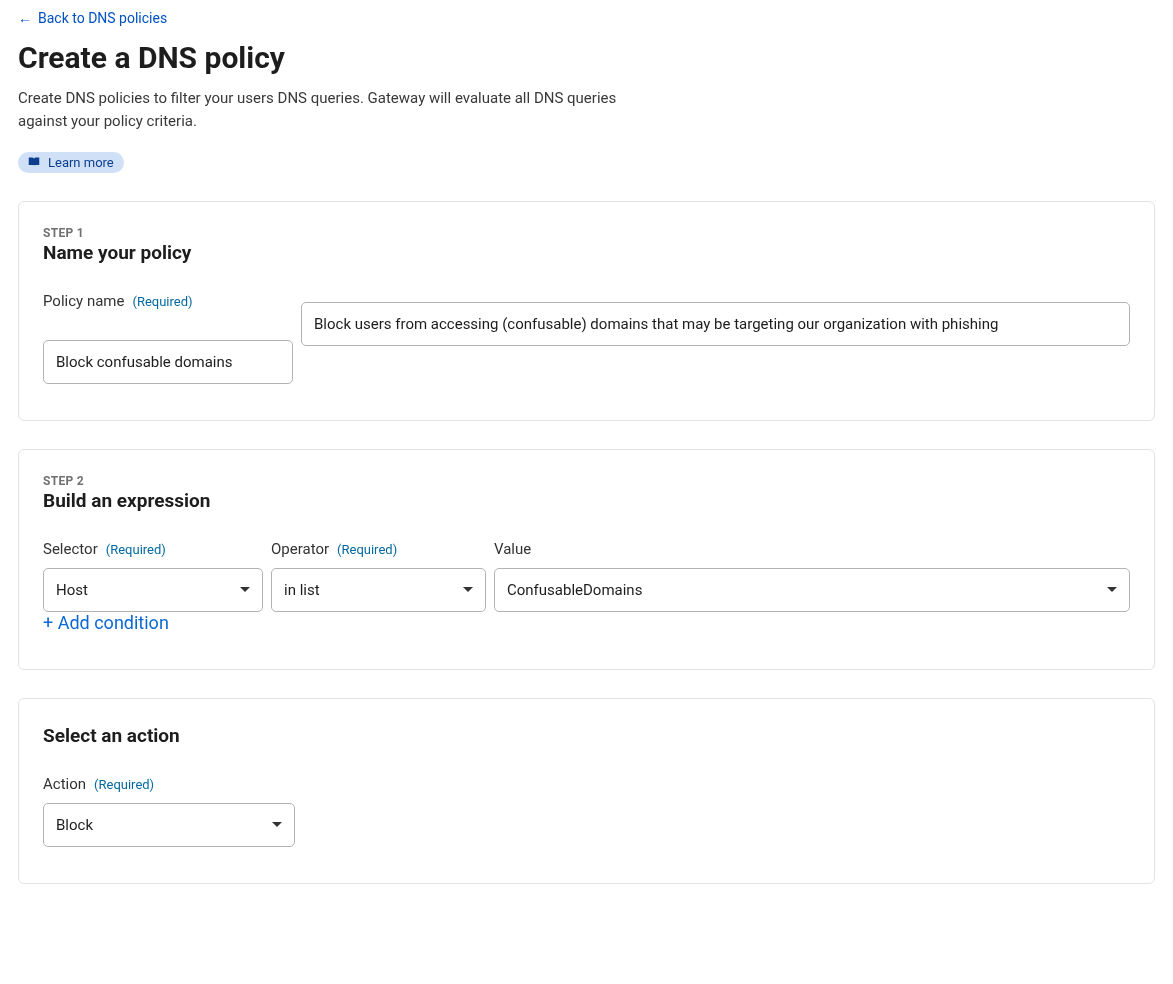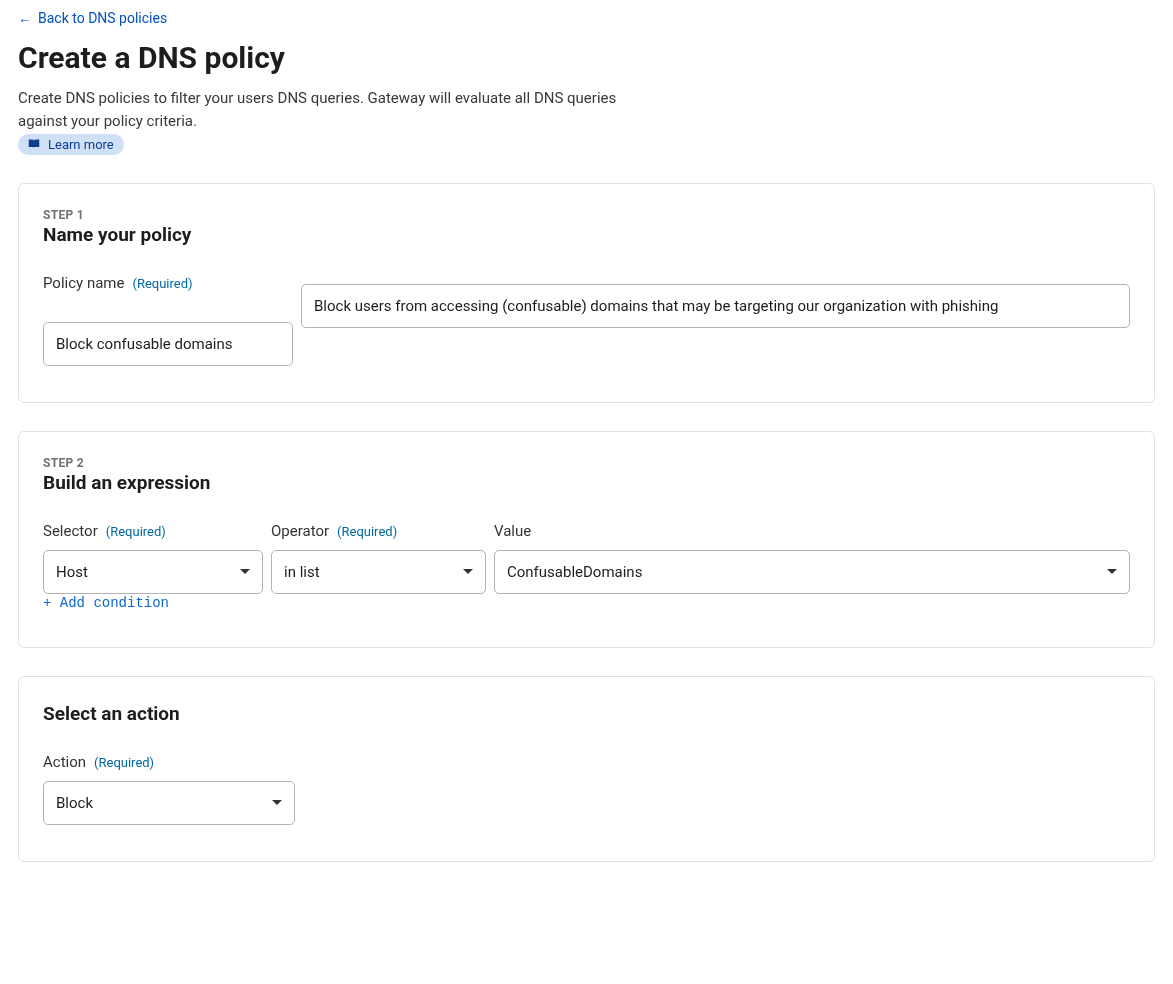--- a/index.html
+++ b/index.html
@@ -34,20 +34,21 @@
     }
     .learn-more-badge {
       display: inline-flex;
       align-items: center;
       gap: 8px;
       background: #cfe0f7;
       color: #0d3f8f;
       font-size: 13px;
       padding: 3px 10px;
       border-radius: 12px;
+      margin-top: 18px;
       cursor: pointer;
     }
     .learn-more-badge svg { width: 12px; height: 12px; fill: #0d3f8f; }
     .card {
       border: 1px solid #e2e2e2;
       border-radius: 6px;
       margin-top: 28px;
       padding: 24px 24px 36px 24px;
     }
     .step-label {
@@ -102,24 +103,23 @@
     }
     .select-box .caret {
       width: 0; height: 0;
       border-left: 5px solid transparent;
       border-right: 5px solid transparent;
       border-top: 5px solid #333;
       margin-left: 8px;
     }
     .add-condition {
       color: #0b69d4;
-      font-size: 14px;
+      font-size: 18px;
       cursor: pointer;
       display: inline-block;
-      font-family: Liberation Mono, monospace;
     }
     .w-name { width: 250px; gap: 20px; }
     .w-desc { flex: 1; }
     .w-selector { width: 220px; }
     .w-operator { width: 215px; }
     .w-value { flex: 1; }
     .w-action { width: 252px; }
   </style>
 </head>
 <body>

